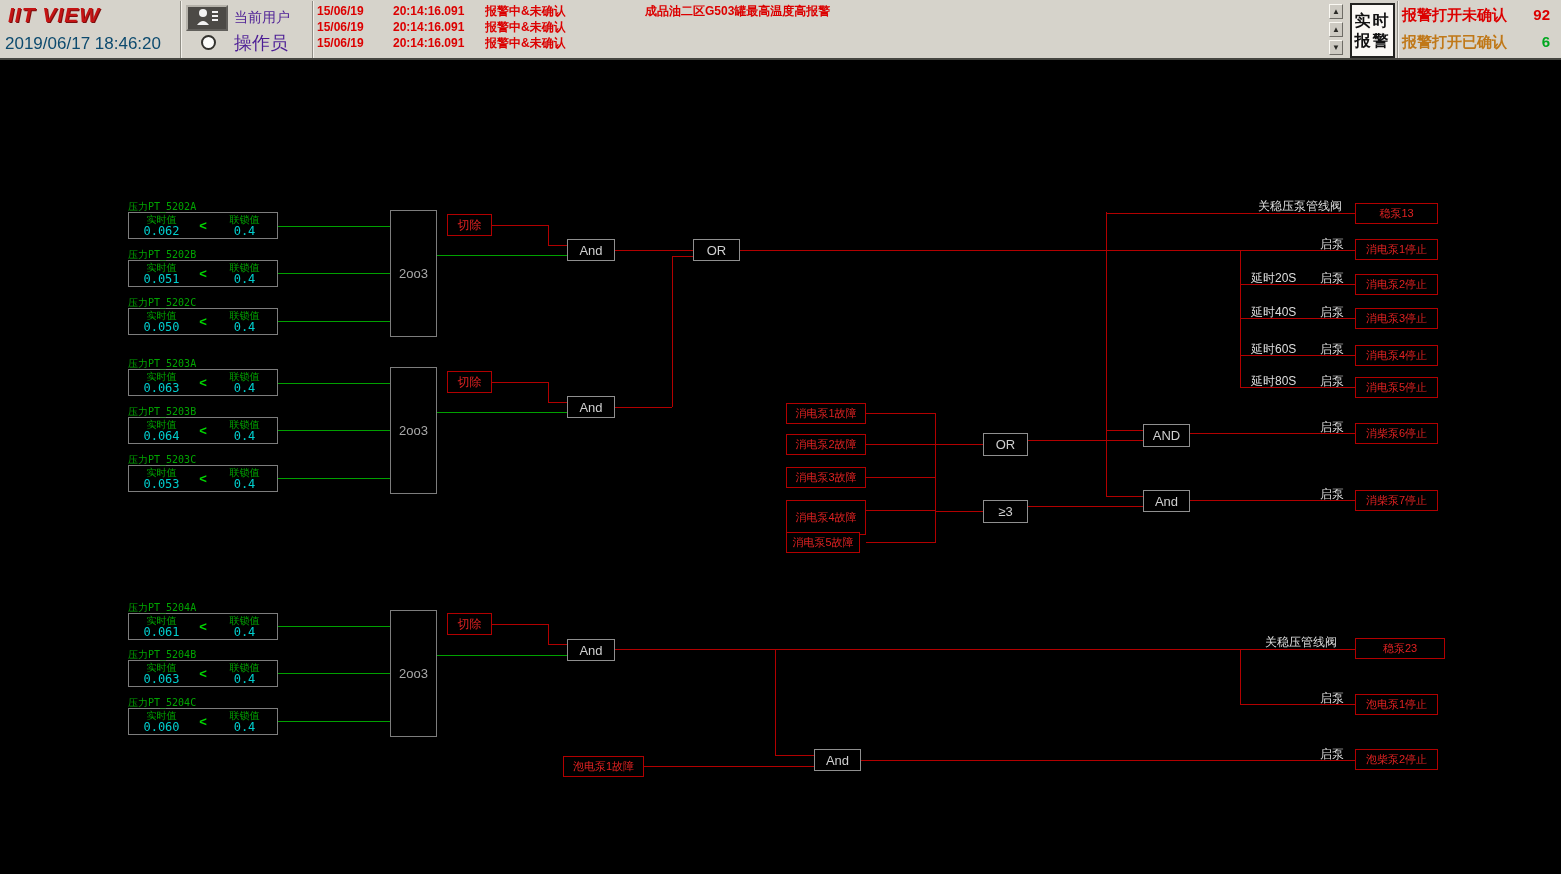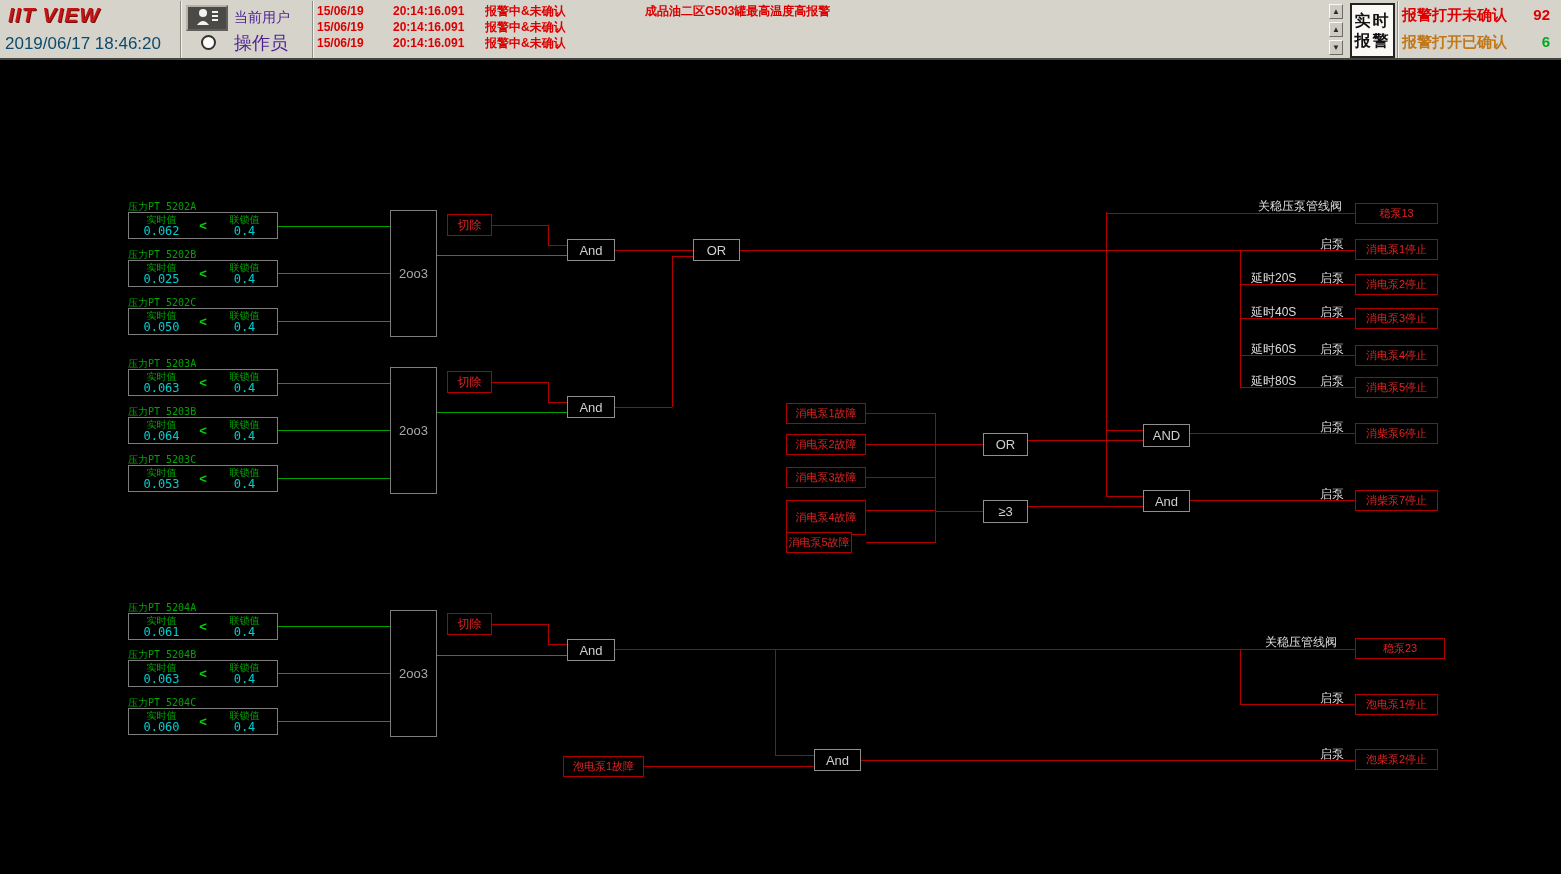--- a/index.html
+++ b/index.html
@@ -181,21 +181,21 @@
           <div class="s-lbl">联锁值</div>
           <div class="s-val">0.4</div>
         </div>
     </div>
   </div>
   <div class="sensor" style="left:128px;top:248px">
     <div class="s-tag">压力PT_5202B</div>
     <div class="s-box">
       <div class="s-cell">
           <div class="s-lbl">实时值</div>
-          <div class="s-val">0.025</div>
+          <div class="s-val">0.051</div>
         </div>
       <div class="s-op">&lt;</div>
       <div class="s-cell">
           <div class="s-lbl">联锁值</div>
           <div class="s-val">0.4</div>
         </div>
     </div>
   </div>
   <div class="sensor" style="left:128px;top:296px">
     <div class="s-tag">压力PT_5202C</div>
@@ -313,21 +313,21 @@
   <div class="gate" style="left:983px;top:433px;width:45px;height:23px">OR</div>
   <div class="gate" style="left:983px;top:500px;width:45px;height:23px">≥3</div>
   <div class="gate" style="left:1143px;top:424px;width:47px;height:23px">AND</div>
   <div class="gate" style="left:1143px;top:490px;width:47px;height:22px">And</div>
   <div class="gate" style="left:814px;top:749px;width:47px;height:22px">And</div>
 
   <div class="rbox" style="left:786px;top:403px;width:80px;height:21px">消电泵1故障</div>
   <div class="rbox" style="left:786px;top:434px;width:80px;height:21px">消电泵2故障</div>
   <div class="rbox" style="left:786px;top:467px;width:80px;height:21px">消电泵3故障</div>
   <div class="rbox" style="left:786px;top:500px;width:80px;height:35px">消电泵4故障</div>
-  <div class="rbox" style="left:786px;top:532px;width:66px;height:21px">消电泵5故障</div>
+  <div class="rbox" style="left:786px;top:532px;width:74px;height:21px">消电泵5故障</div>
   <div class="rbox" style="left:563px;top:756px;width:81px;height:21px">泡电泵1故障</div>
 
   <div class="rbox" style="left:1355px;top:203px;width:83px;height:21px">稳泵13</div>
   <div class="rbox" style="left:1355px;top:239px;width:83px;height:21px">消电泵1停止</div>
   <div class="rbox" style="left:1355px;top:274px;width:83px;height:21px">消电泵2停止</div>
   <div class="rbox" style="left:1355px;top:308px;width:83px;height:21px">消电泵3停止</div>
   <div class="rbox" style="left:1355px;top:345px;width:83px;height:21px">消电泵4停止</div>
   <div class="rbox" style="left:1355px;top:377px;width:83px;height:21px">消电泵5停止</div>
   <div class="rbox" style="left:1355px;top:423px;width:83px;height:21px">消柴泵6停止</div>
   <div class="rbox" style="left:1355px;top:490px;width:83px;height:21px">消柴泵7停止</div>

